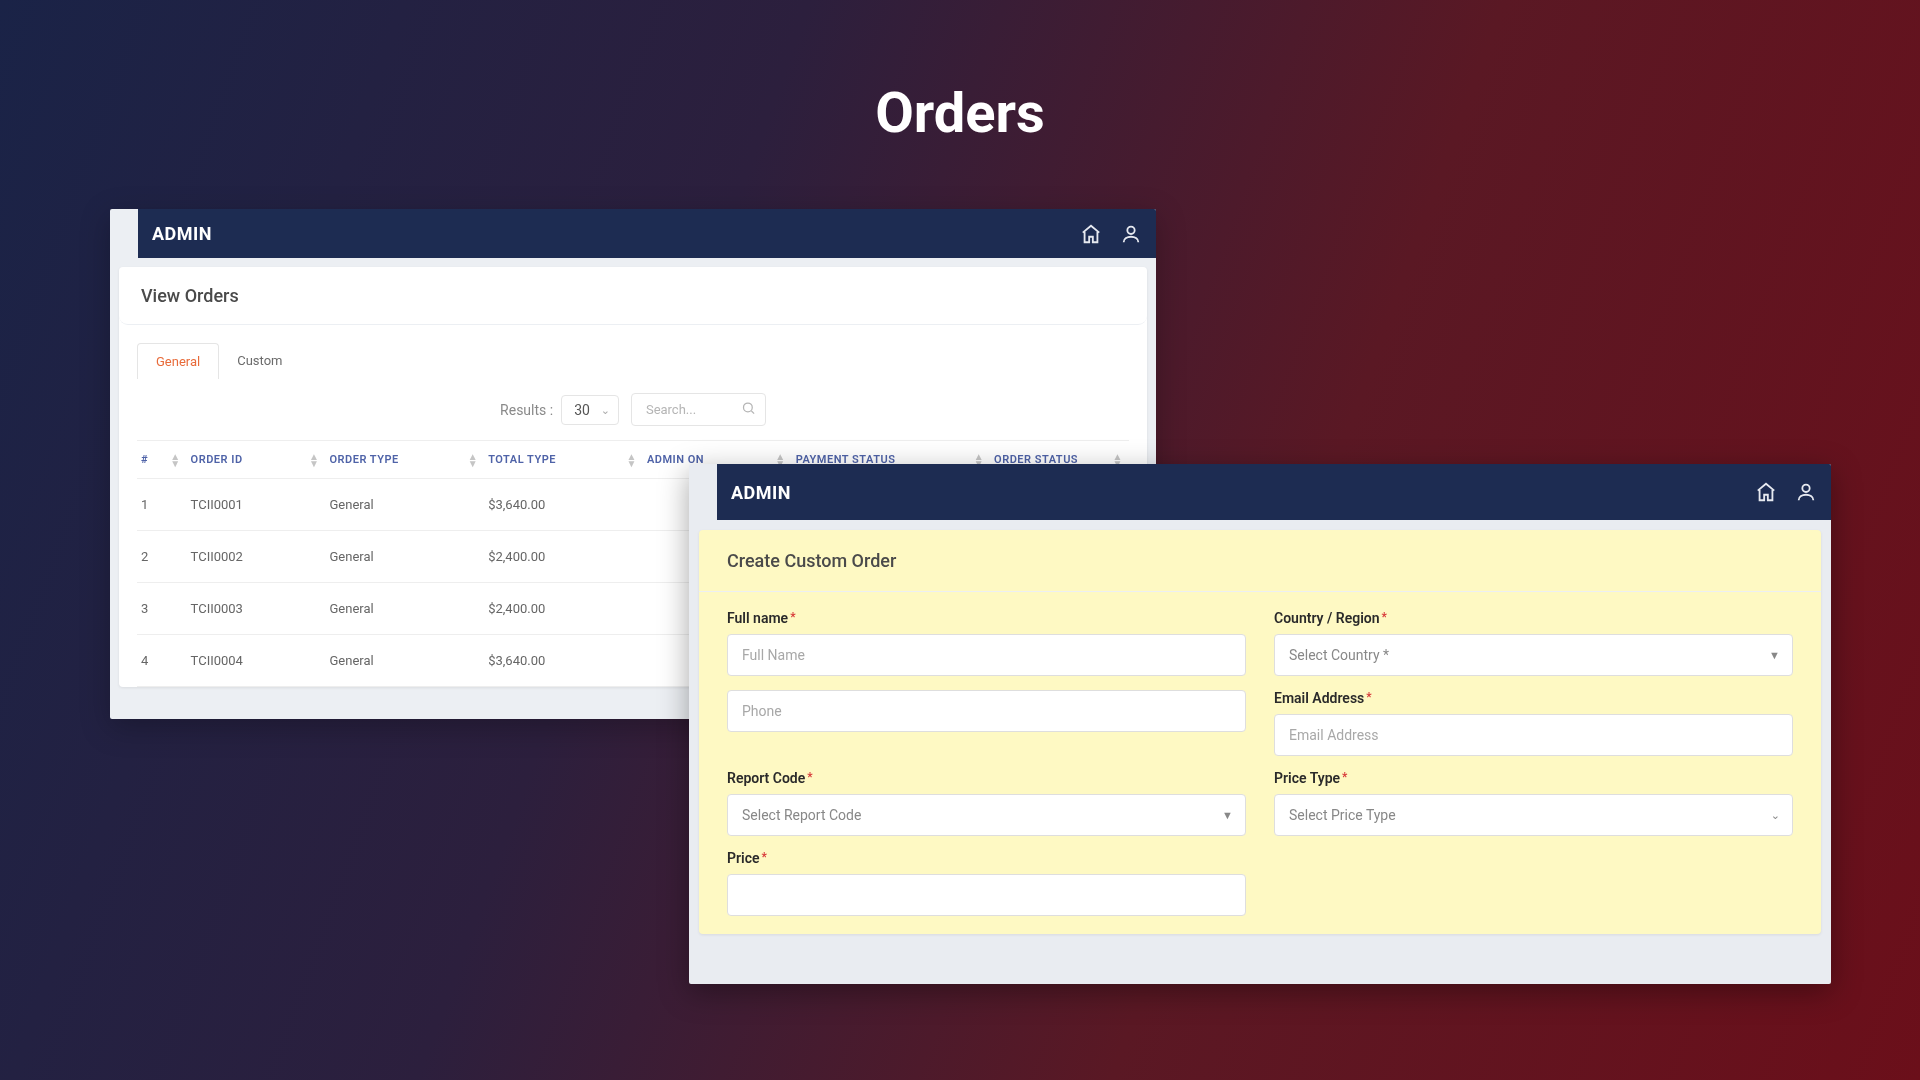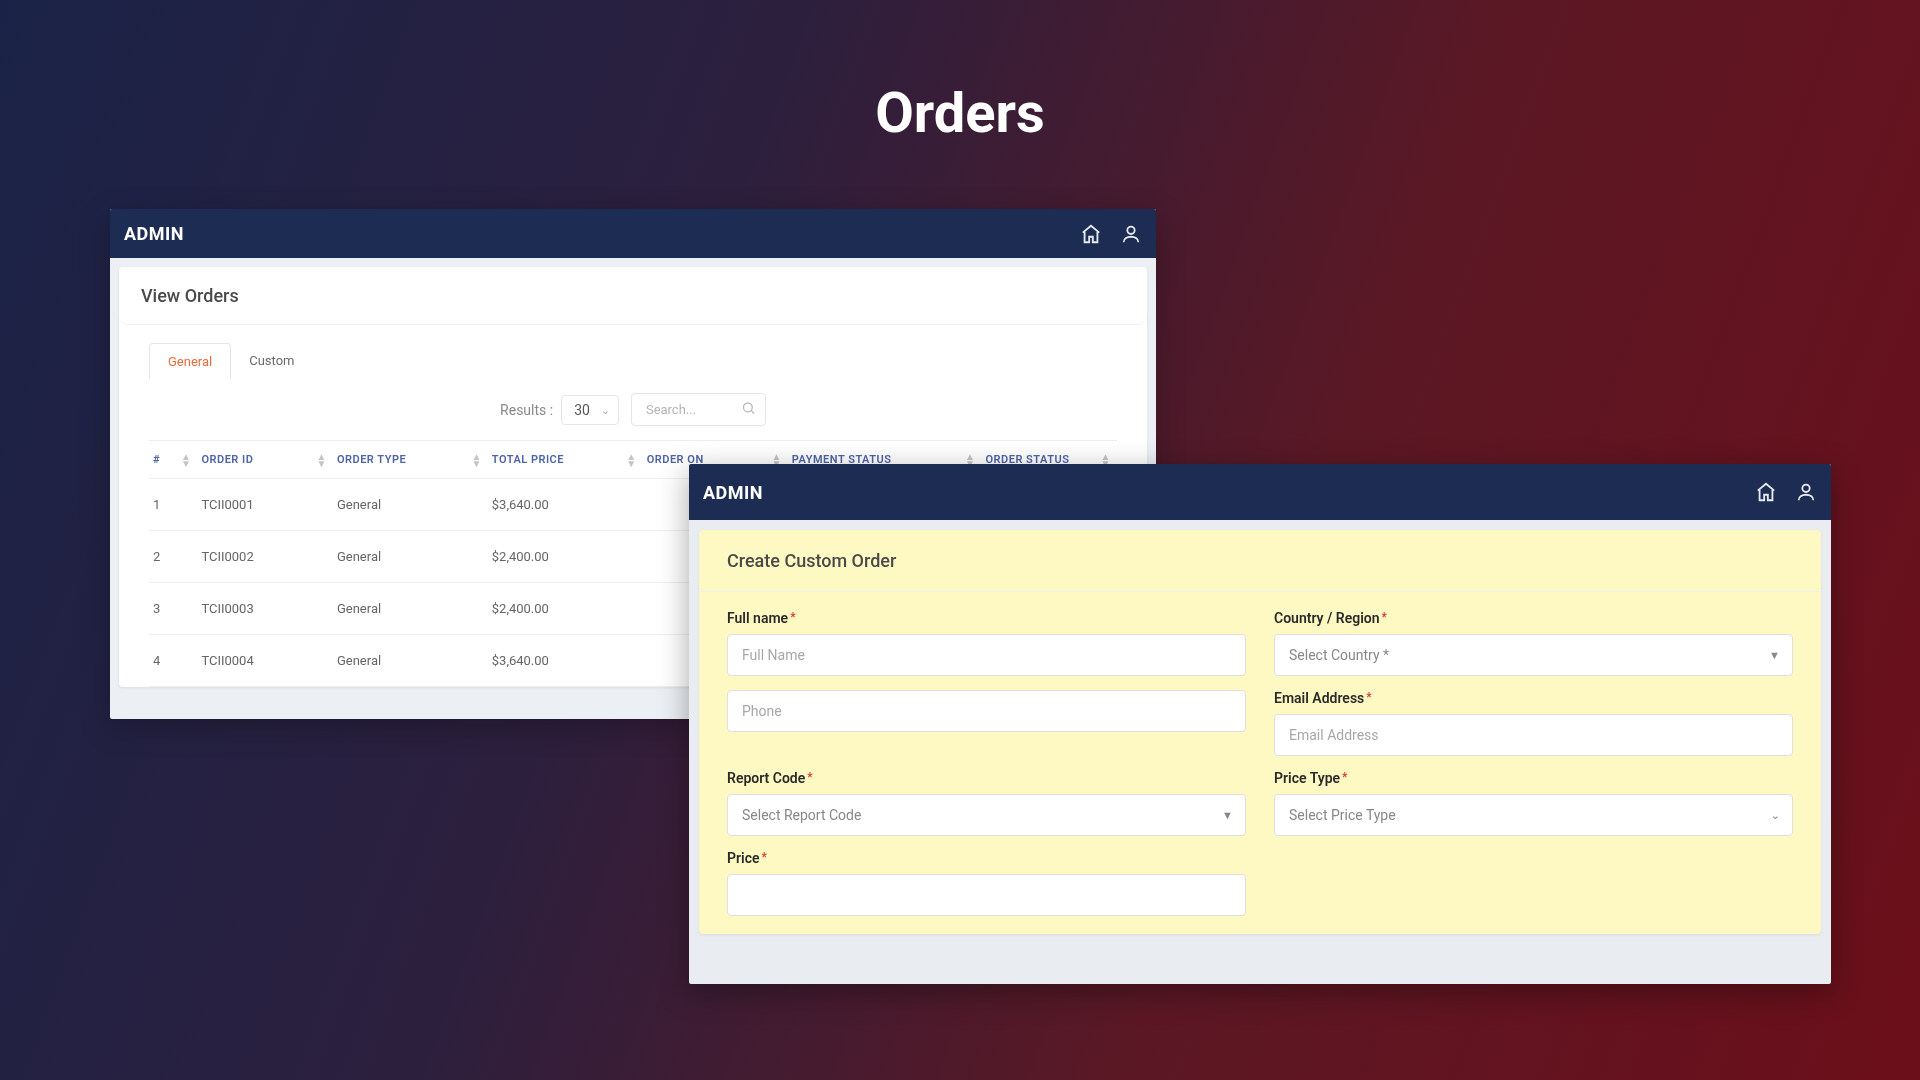--- a/index.html
+++ b/index.html
@@ -31,39 +31,40 @@
   border-radius: 2px;
   background: #eceff3;
 }
 .app-header {
   background: #1d2c52;
   height: 49px;
   display: flex;
   align-items: center;
   justify-content: space-between;
   padding: 0 14px;
+  margin-left: 28px;
 }
 .app-header .brand { color: #fff; font-weight: 700; font-size: 18px; letter-spacing: 0.5px; }
 .app-header .header-icons { display: flex; gap: 18px; }
 .header-icon { width: 22px; height: 22px; color: #e6e9f0; cursor: pointer; }
 .panel-body { padding: 9px 9px; }
 .card {
   background: #fff;
   border-radius: 4px;
   box-shadow: 0 1px 3px rgba(0,0,0,0.08);
 }
 .card-title {
   padding: 18px 22px;
   font-size: 18px;
   color: #4a4a4a;
   font-weight: 500;
   border-bottom: 1px solid #eceff3;
   border-radius: 9px;
 }
-.card-inner { padding: 18px 30px 0; }
+.card-inner { padding: 18px 18px 0; }
 .tabs { display: flex; gap: 0; }
 .tab {
   padding: 10px 18px;
   font-size: 13px;
   color: #6b6b6b;
   border: 1px solid #e5e5e5;
   border-bottom: none;
   background: #fff;
   border-radius: 4px 4px 0 0;
   cursor: pointer;
@@ -215,22 +216,22 @@
                 </svg>
             </span>
           </div>
         </div>
         <table class="orders">
           <thead>
             <tr>
               <th style="width:5%"><span>#</span><span class="sort-arrows">▲<br>▼</span></th>
               <th style="width:14%"><span>ORDER ID</span><span class="sort-arrows">▲<br>▼</span></th>
               <th style="width:16%"><span>ORDER TYPE</span><span class="sort-arrows">▲<br>▼</span></th>
-              <th style="width:16%"><span>TOTAL PRICE</span><span class="sort-arrows">▲<br>▼</span></th>
-              <th style="width:15%"><span>ORDER ON</span><span class="sort-arrows">▲<br>▼</span></th>
+              <th style="width:16%"><span>TOTAL TYPE</span><span class="sort-arrows">▲<br>▼</span></th>
+              <th style="width:15%"><span>ADMIN ON</span><span class="sort-arrows">▲<br>▼</span></th>
               <th style="width:20%"><span>PAYMENT STATUS</span><span class="sort-arrows">▲<br>▼</span></th>
               <th style="width:14%"><span>ORDER STATUS</span><span class="sort-arrows">▲<br>▼</span></th>
             </tr>
           </thead>
           <tbody id="orders-body">
               <tr>
                 <td>1</td>
                 <td>TCII0001</td>
                 <td>General</td>
                 <td>$3,640.00</td>

